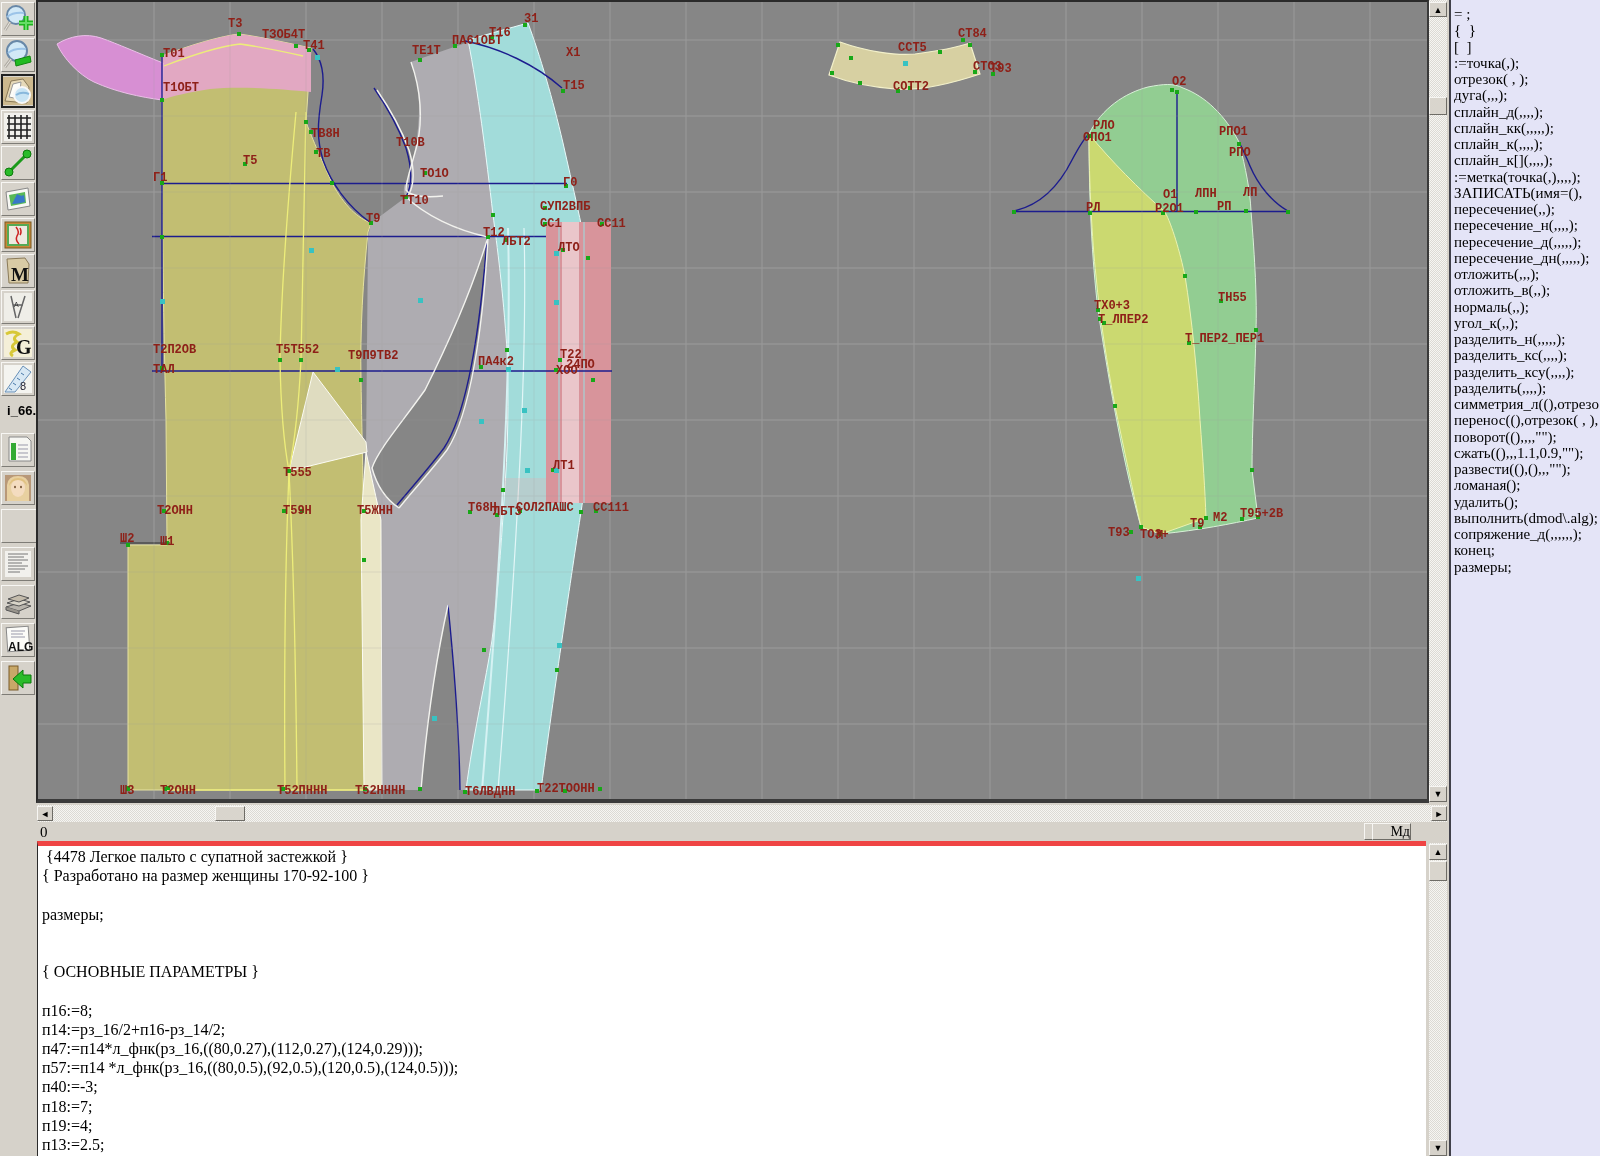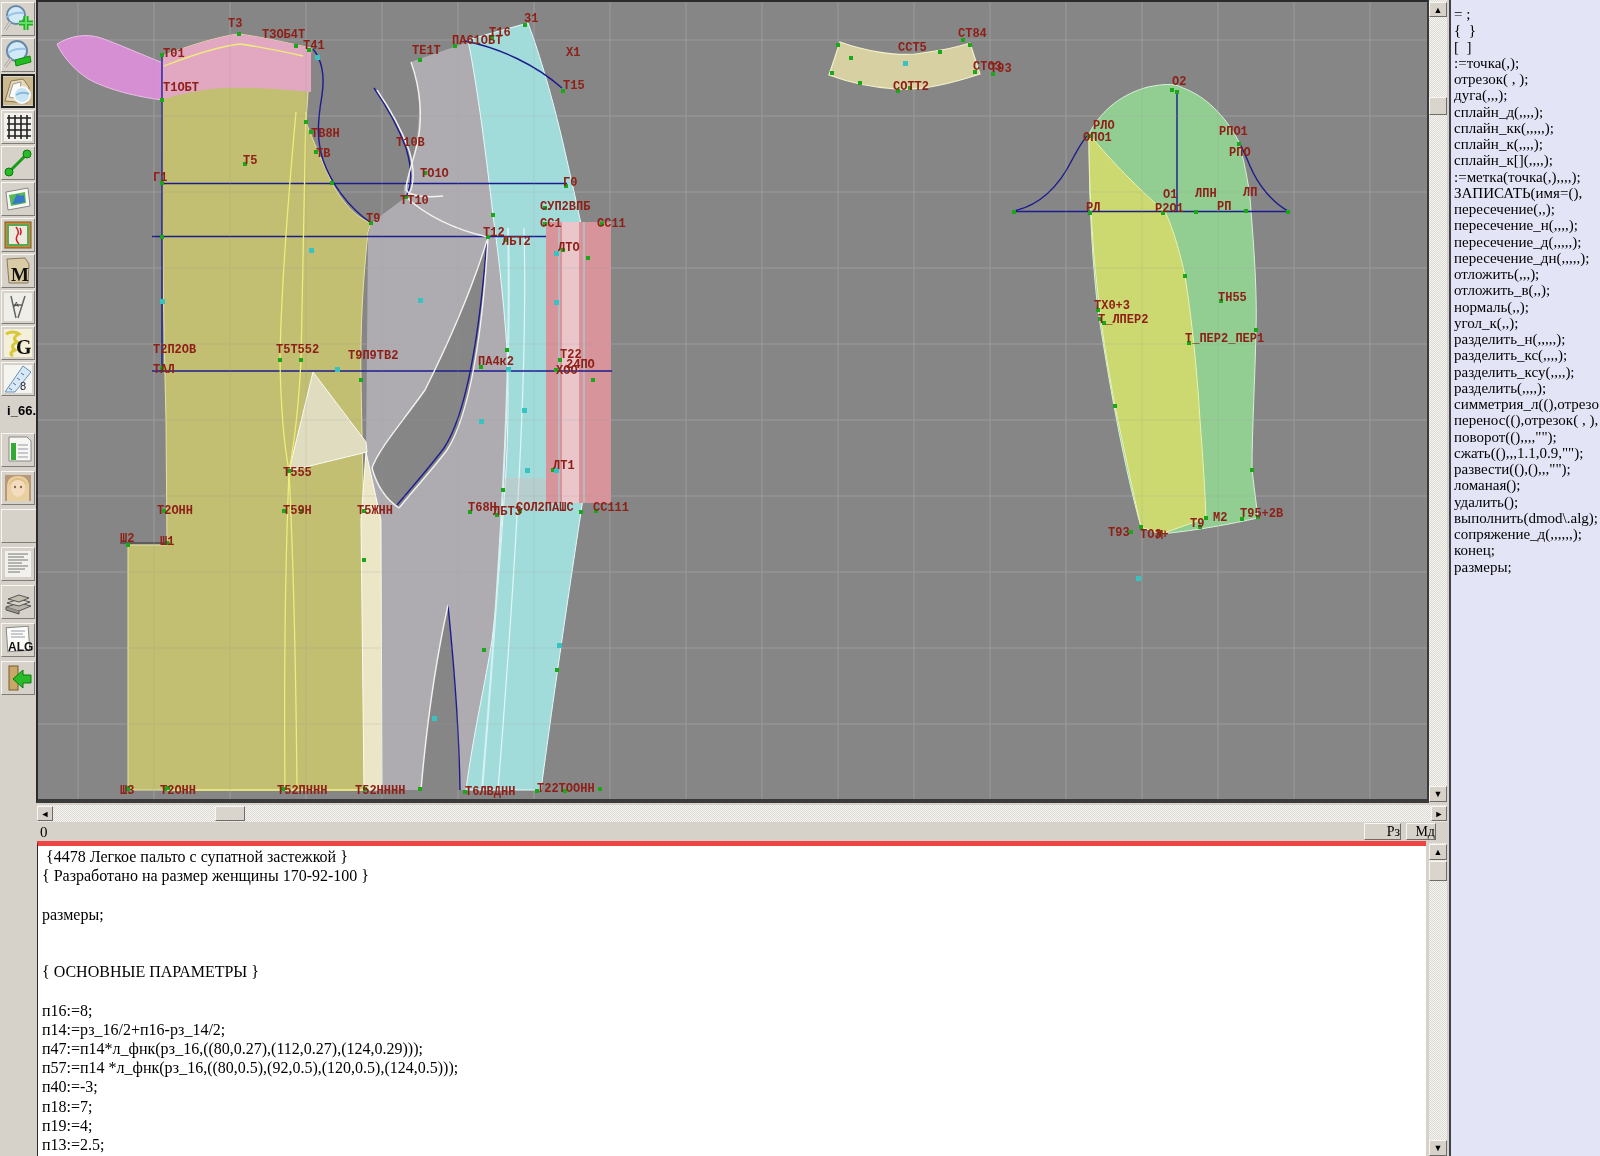--- a/index.html
+++ b/index.html
@@ -517,21 +517,21 @@
 <div class="sbtn" style="left:1429px;top:844px;width:18px;height:16px;">
     <div class="arr">▲</div>
   </div>
 <div class="sbtn" style="left:1429px;top:1140px;width:18px;height:16px;">
     <div class="arr">▼</div>
   </div>
 <div class="thumb" style="left:1429px;top:861px;width:18px;height:20px;"></div>
 <div id="statusrow">
     <span style="position:absolute;left:3px;top:2px;font-family:'Liberation Serif',serif;font-size:15px;">0</span>
 <div class="mbtn" style="left:1327px;width:37px;">Рз</div>
-<div class="mbtn" style="left:1369px;width:30px;">Мд</div>
+<div class="mbtn" style="left:1335px;width:39px;">Мд</div>
 </div>
 <div id="codearea">
     <pre> {4478 Легкое пальто с супатной застежкой }
 { Разработано на размер женщины 170-92-100 }
 
 размеры;
 
 
 { ОСНОВНЫЕ ПАРАМЕТРЫ }
 

